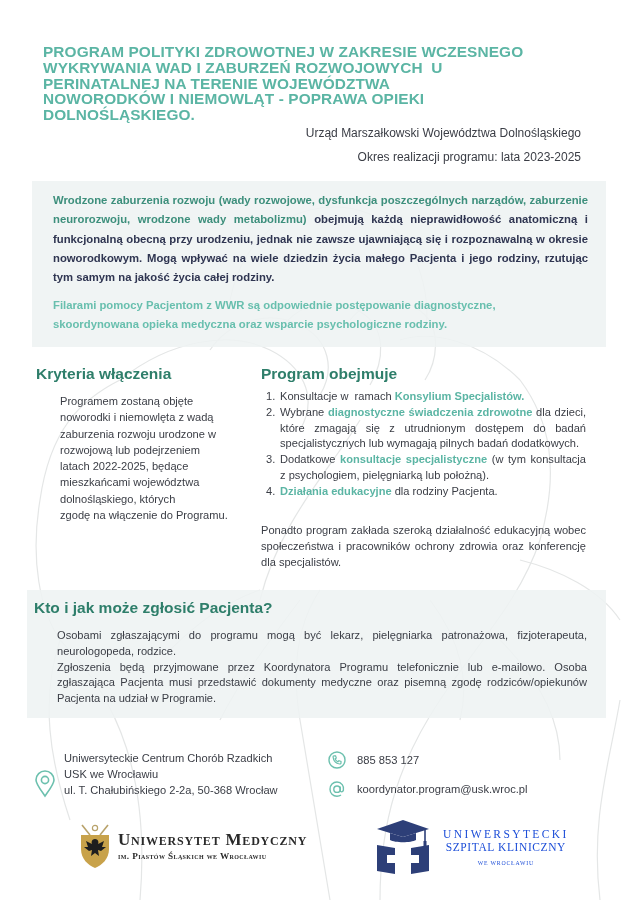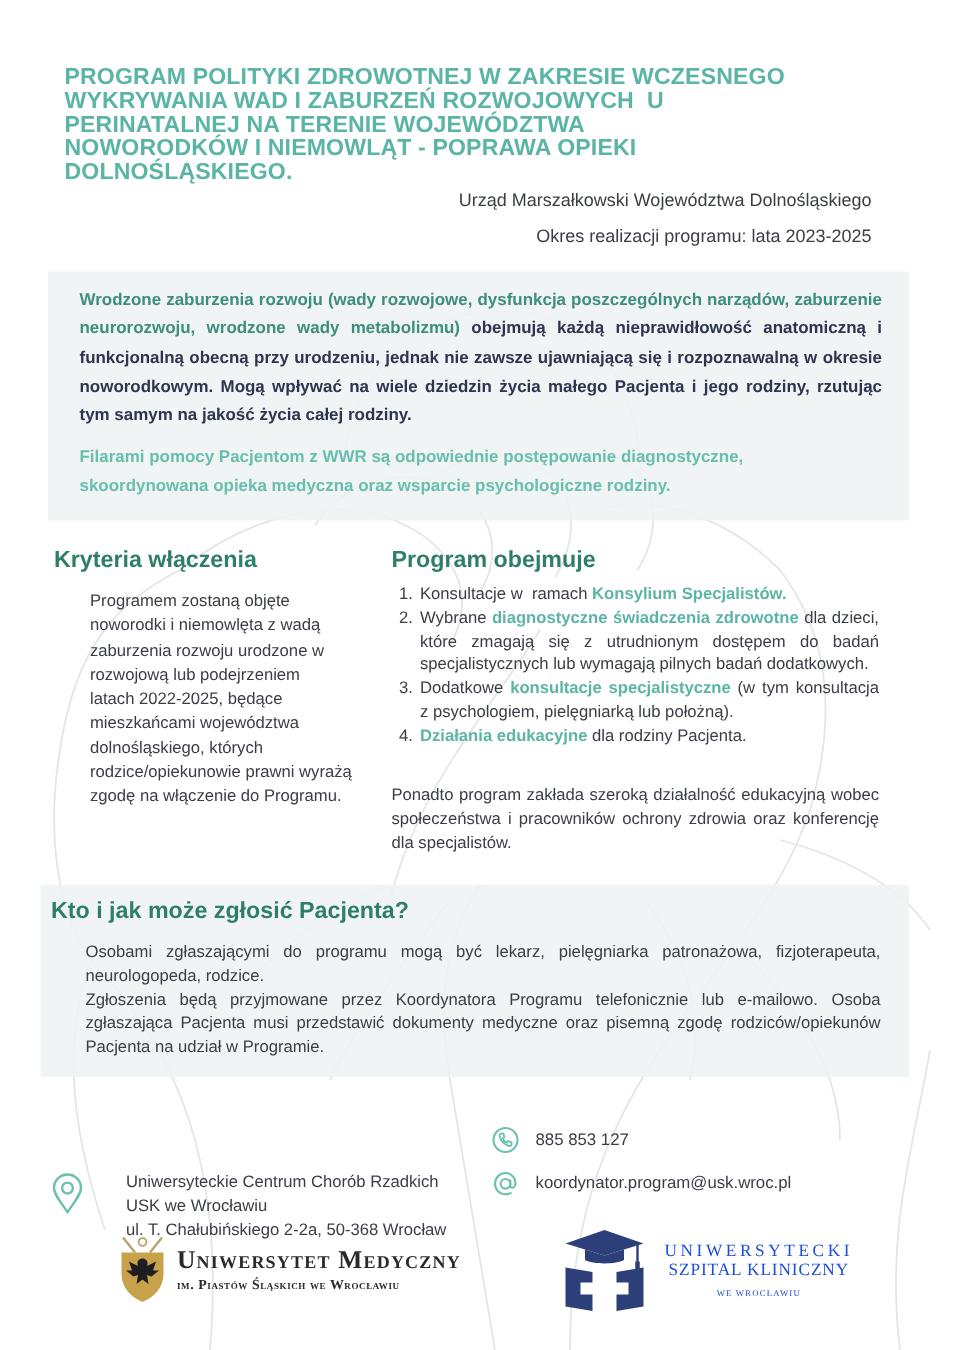--- a/index.html
+++ b/index.html
@@ -58,21 +58,21 @@
       position: absolute; left: 27px; top: 590px; width: 579px; height: 128px;
       background: rgba(238, 243, 242, 0.88); z-index: 1;
     }
     .report-title { left: 34px; top: 599px; }
     .report-text {
       position: absolute; left: 57px; top: 628px; width: 530px;
       font-size: 11.1px; line-height: 15.8px; color: #3a3d45; text-align: justify; z-index: 2;
     }
     .report-text p { margin: 0; }
 
-    .contact-left { position: absolute; left: 34px; top: 780px; z-index: 2; display: flex; align-items: flex-start; gap: 20px; }
+    .contact-left { position: absolute; left: 34px; top: 750px; z-index: 2; display: flex; align-items: flex-end; }
     .contact-left .pin { width: 22px; height: 28px; margin-right: 8px; margin-top: 2px; }
     .addr { font-size: 11.1px; line-height: 16px; color: #3a3d45; }
     .addr span { display: block; }
 
     .contact-row { position: absolute; left: 328px; z-index: 2; display: flex; align-items: center; font-size: 11.2px; color: #3a3d45; }
     .contact-row .ic { width: 18px; height: 18px; margin-right: 11px; }
     .phone-row { top: 751px; }
     .mail-row { top: 780px; }
 
     .logo-umed { position: absolute; left: 78px; top: 823px; z-index: 2; display: flex; align-items: center; }
@@ -132,21 +132,20 @@
 
 <div class="h-section crit-title">Kryteria włączenia</div>
 <div class="crit-text">
   <span>Programem zostaną objęte</span>
   <span>noworodki i niemowlęta z wadą</span>
   <span>zaburzenia rozwoju urodzone w</span>
   <span>rozwojową lub podejrzeniem</span>
   <span>latach 2022-2025, będące</span>
   <span>mieszkańcami województwa</span>
   <span>dolnośląskiego, których</span>
-  <span>rodzice/opiekunowie prawni wyrażą</span>
   <span>zgodę na włączenie do Programu.</span>
 </div>
 
 <div class="h-section prog-title">Program obejmuje</div>
 <ol class="prog-list">
   <li>
     <span class="num">1.</span><span style="white-space:pre">Konsultacje w  ramach </span><span class="hl">Konsylium Specjalistów.</span><span></span>
   </li>
   <li>
     <span class="num">2.</span><span>Wybrane </span><span class="hl">diagnostyczne świadczenia zdrowotne</span><span> dla dzieci, które zmagają się z utrudnionym dostępem do badań specjalistycznych lub wymagają pilnych badań dodatkowych.</span>

